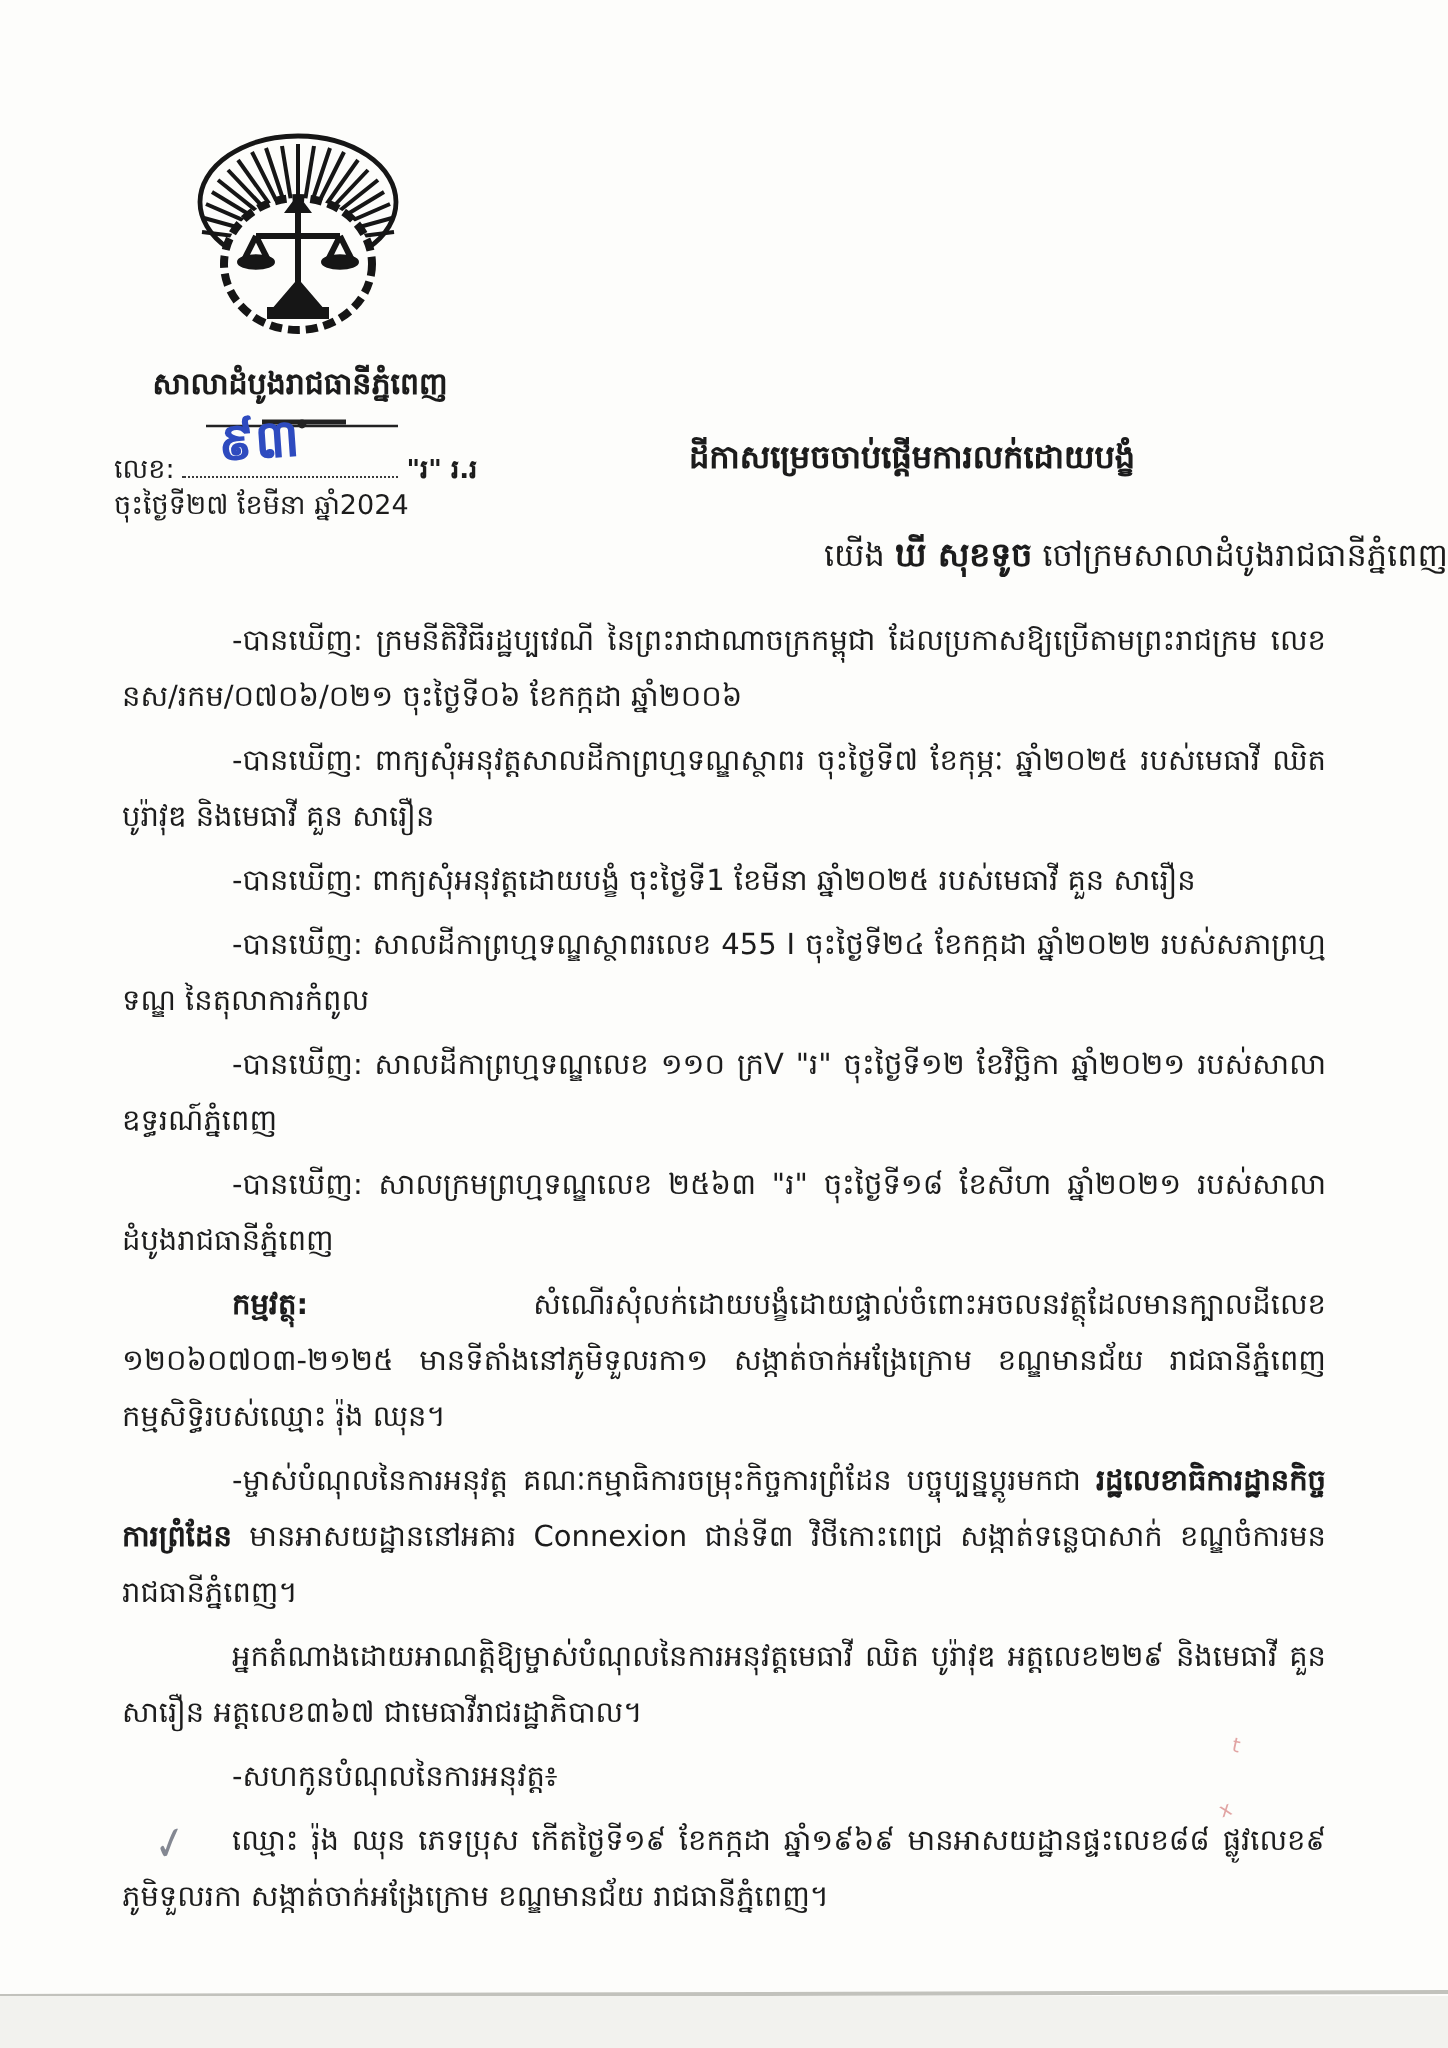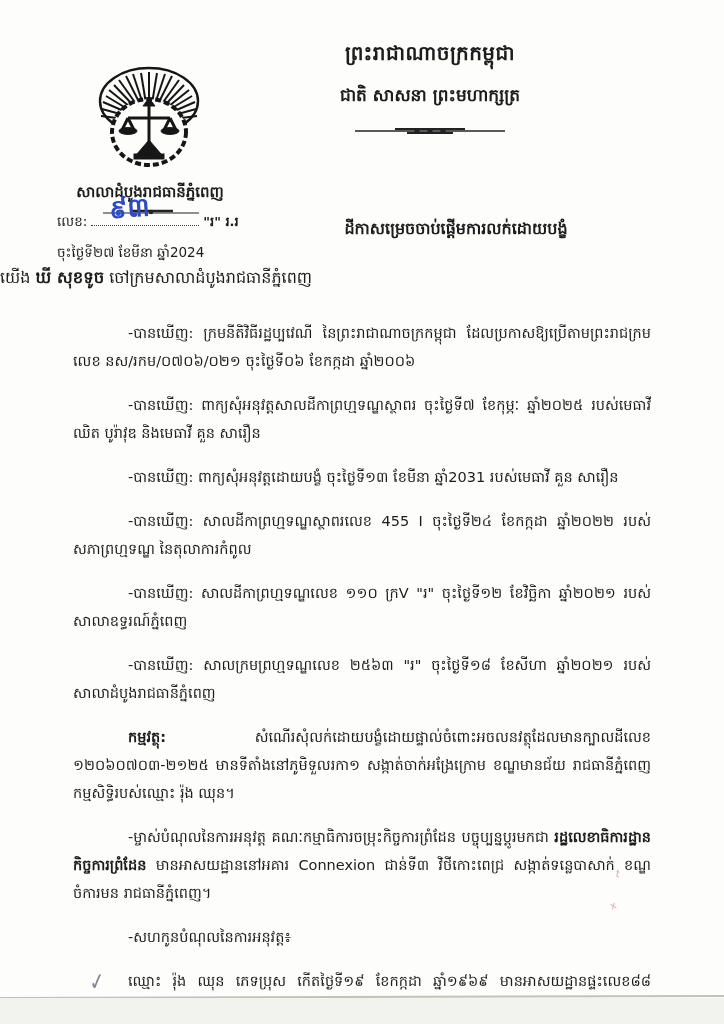--- a/index.html
+++ b/index.html
@@ -11,66 +11,54 @@
   
   .nat-header{position:absolute;left:240px;top:40px;width:380px;text-align:center;}
   .kingdom{font-size:20px;font-weight:bold;letter-spacing:.5px;}
   .motto{font-size:17px;font-weight:bold;margin-top:14px;}
   .hdr-divider{margin:16px auto 0;width:150px;height:12px;}
   
   .emblem{position:absolute;left:86px;top:64px;width:126px;height:114px;}
   .court-name{position:absolute;left:30px;top:182px;width:240px;text-align:center;
     font-weight:bold;font-size:15px;}
   .court-divider{position:absolute;left:103px;top:208px;width:96px;height:8px;}
-  .ref-row{position:absolute;left:57px;top:211px;font-size:13.5px;white-space:nowrap;}
+  .ref-row{position:absolute;left:57px;top:224px;font-size:13.5px;white-space:nowrap;}
   .dotline{display:inline-block;position:relative;width:108px;height:14px;
     border-bottom:1.6px dotted #3a3a3a;vertical-align:baseline;margin:0 4px;}
   .handwritten{position:absolute;left:18px;top:-16px;font-size:26px;font-weight:bold;
     transform:rotate(-4deg);line-height:1;}
   .ref-suffix{font-size:13px;font-weight:bold;}
   .date-line{position:absolute;left:57px;top:244px;font-size:13.5px;}
   
   .doc-title{position:absolute;left:238px;top:218px;width:436px;text-align:center;
     font-size:16px;font-weight:bold;}
-  .intro-line{position:absolute;left:0;top:267px;width:724px;text-align:left;font-size:16px;}
+  .intro-line{position:absolute;left:0;top:267px;width:724px;text-align:right;font-size:16px;}
   .intro-line b{font-size:16.5px;}
   
   .body-text{position:absolute;left:57px;top:303px;width:610px;
     font-size:14.5px;line-height:28px;text-align:justify;}
-  .para{margin:16px;text-indent:55px;position:relative;}
+  .para{margin:4px;text-indent:55px;position:relative;}
   .para b{font-weight:bold;}
   .check{position:absolute;left:14px;top:1px;font-size:24px;font-weight:bold;
     transform:rotate(-8deg) scaleX(.8);text-indent:0;}
   
   .scan-edge-line{position:absolute;left:0;top:996px;width:724px;height:2px;
     background:#c2c2bc;transform:rotate(-.15deg);}
   .scan-edge-band{position:absolute;left:0;top:998px;width:724px;height:26px;
     background:#f2f2ee;}
   .artifact{position:absolute;opacity:.45;font-size:10px;color:#c03a3a;
     transform:rotate(12deg);}
   .a1{left:616px;top:868px;}
   .a2{left:610px;top:900px;transform:rotate(-20deg);}
 </style>
 </head>
 <body>
 
 <div class="page" style="color: rgb(28, 28, 28);">
 
-  <div class="nat-header">
-    <div class="kingdom">ព្រះរាជាណាចក្រកម្ពុជា</div>
-    <div class="motto">ជាតិ សាសនា ព្រះមហាក្សត្រ</div>
-    <svg class="hdr-divider" viewBox="0 0 150 12">
-      <line x1="0" y1="6" x2="150" y2="6" stroke="#222" stroke-width="1.4"></line>
-      <line x1="40" y1="4" x2="110" y2="4" stroke="#222" stroke-width="2.2"></line>
-      <line x1="52" y1="8" x2="98" y2="8" stroke="#222" stroke-width="2.2"></line>
-      <circle cx="62" cy="6" r="2.6" fill="#222"></circle>
-        <circle cx="75" cy="6" r="2.6" fill="#222"></circle>
-        <circle cx="88" cy="6" r="2.6" fill="#222"></circle>
-    </svg>
-  </div>
 
   <svg class="emblem" viewBox="0 0 126 114">
     <g stroke="#161616" fill="none">
 
       <g stroke-width="2">
         <line x1="63" y1="58" x2="63" y2="8"></line>
         <line x1="63" y1="58" x2="47" y2="10"></line>
           <line x1="63" y1="58" x2="79" y2="10"></line>
         <line x1="63" y1="58" x2="33" y2="16"></line>
           <line x1="63" y1="58" x2="93" y2="16"></line>
@@ -126,26 +114,27 @@
   <div class="doc-title">ដីកាសម្រេចចាប់ផ្ដើមការលក់ដោយបង្ខំ</div>
   <div class="intro-line">
     <span>យើង</span>
     <b>ឃី សុខទូច</b>
     <span>ចៅក្រមសាលាដំបូងរាជធានីភ្នំពេញ</span>
   </div>
 
   <div class="body-text" id="body-paragraphs">
       <p class="para"><span>-បានឃើញ: ក្រមនីតិវិធីរដ្ឋប្បវេណី នៃព្រះរាជាណាចក្រកម្ពុជា ដែលប្រកាសឱ្យប្រើតាមព្រះរាជក្រម លេខ នស/រកម/០៧០៦/០២១ ចុះថ្ងៃទី០៦ ខែកក្កដា ឆ្នាំ២០០៦</span></p>
       <p class="para"><span>-បានឃើញ: ពាក្យសុំអនុវត្តសាលដីកាព្រហ្មទណ្ឌស្ថាពរ ចុះថ្ងៃទី៧ ខែកុម្ភៈ ឆ្នាំ២០២៥ របស់មេធាវី ឈិត បូរ៉ាវុឌ និងមេធាវី គួន សារឿន</span></p>
-      <p class="para"><span>-បានឃើញ: ពាក្យសុំអនុវត្តដោយបង្ខំ ចុះថ្ងៃទី១៣ ខែមីនា ឆ្នាំ2031 របស់មេធាវី គួន សារឿន</span></p>
+      <p class="para"><span>-បានឃើញ: ពាក្យសុំអនុវត្តដោយបង្ខំ ចុះថ្ងៃទី1 ខែមីនា ឆ្នាំ២០២៥ របស់មេធាវី គួន សារឿន</span></p>
       <p class="para"><span>-បានឃើញ: សាលដីកាព្រហ្មទណ្ឌស្ថាពរលេខ 455 I ចុះថ្ងៃទី២៤ ខែកក្កដា ឆ្នាំ២០២២ របស់សភាព្រហ្មទណ្ឌ នៃតុលាការកំពូល</span></p>
       <p class="para"><span>-បានឃើញ: សាលដីកាព្រហ្មទណ្ឌលេខ ១១០ ក្រV "រ" ចុះថ្ងៃទី១២ ខែវិច្ឆិកា ឆ្នាំ២០២១ របស់សាលាឧទ្ធរណ៍ភ្នំពេញ</span></p>
       <p class="para"><span>-បានឃើញ: សាលក្រមព្រហ្មទណ្ឌលេខ ២៥៦៣ "រ" ចុះថ្ងៃទី១៨ ខែសីហា ឆ្នាំ២០២១ របស់សាលាដំបូងរាជធានីភ្នំពេញ</span></p>
       <p class="para"><b>កម្មវត្ថុ:</b><span> សំណើរសុំលក់ដោយបង្ខំដោយផ្ទាល់ចំពោះអចលនវត្ថុដែលមានក្បាលដីលេខ ១២០៦០៧០៣-២១២៥ មានទីតាំងនៅភូមិទួលរកា១ សង្កាត់ចាក់អង្រែក្រោម ខណ្ឌមានជ័យ រាជធានីភ្នំពេញ កម្មសិទ្ធិរបស់ឈ្មោះ រ៉ុង ឈុន។</span></p>
       <p class="para"><span>-ម្ចាស់បំណុលនៃការអនុវត្ត គណៈកម្មាធិការចម្រុះកិច្ចការព្រំដែន បច្ចុប្បន្នប្ដូរមកជា </span><b>រដ្ឋលេខាធិការដ្ឋានកិច្ចការព្រំដែន</b><span> មានអាសយដ្ឋាននៅអគារ Connexion ជាន់ទី៣ វិថីកោះពេជ្រ សង្កាត់ទន្លេបាសាក់ ខណ្ឌចំការមន រាជធានីភ្នំពេញ។</span></p>
+      <p class="para"><span>អ្នកតំណាងដោយអាណត្តិឱ្យម្ចាស់បំណុលនៃការអនុវត្តមេធាវី ឈិត បូរ៉ាវុឌ អត្តលេខ២២៩ និងមេធាវី គួន សារឿន អត្តលេខ៣៦៧ ជាមេធាវីរាជរដ្ឋាភិបាល។</span></p>
       <p class="para"><span>-សហកូនបំណុលនៃការអនុវត្ត៖</span></p>
       <p class="para"><span class="check" style="color: rgb(132, 136, 146);">✓</span><span>ឈ្មោះ រ៉ុង ឈុន ភេទប្រុស កើតថ្ងៃទី១៩ ខែកក្កដា ឆ្នាំ១៩៦៩ មានអាសយដ្ឋានផ្ទះលេខ៨៨ ផ្លូវលេខ៩ ភូមិទួលរកា សង្កាត់ចាក់អង្រែក្រោម ខណ្ឌមានជ័យ រាជធានីភ្នំពេញ។</span></p>
     </div>
 
   <div class="artifact a1">t</div>
   <div class="artifact a2">x</div>
   <div class="scan-edge-line"></div>
   <div class="scan-edge-band"></div>
 
 </div>

